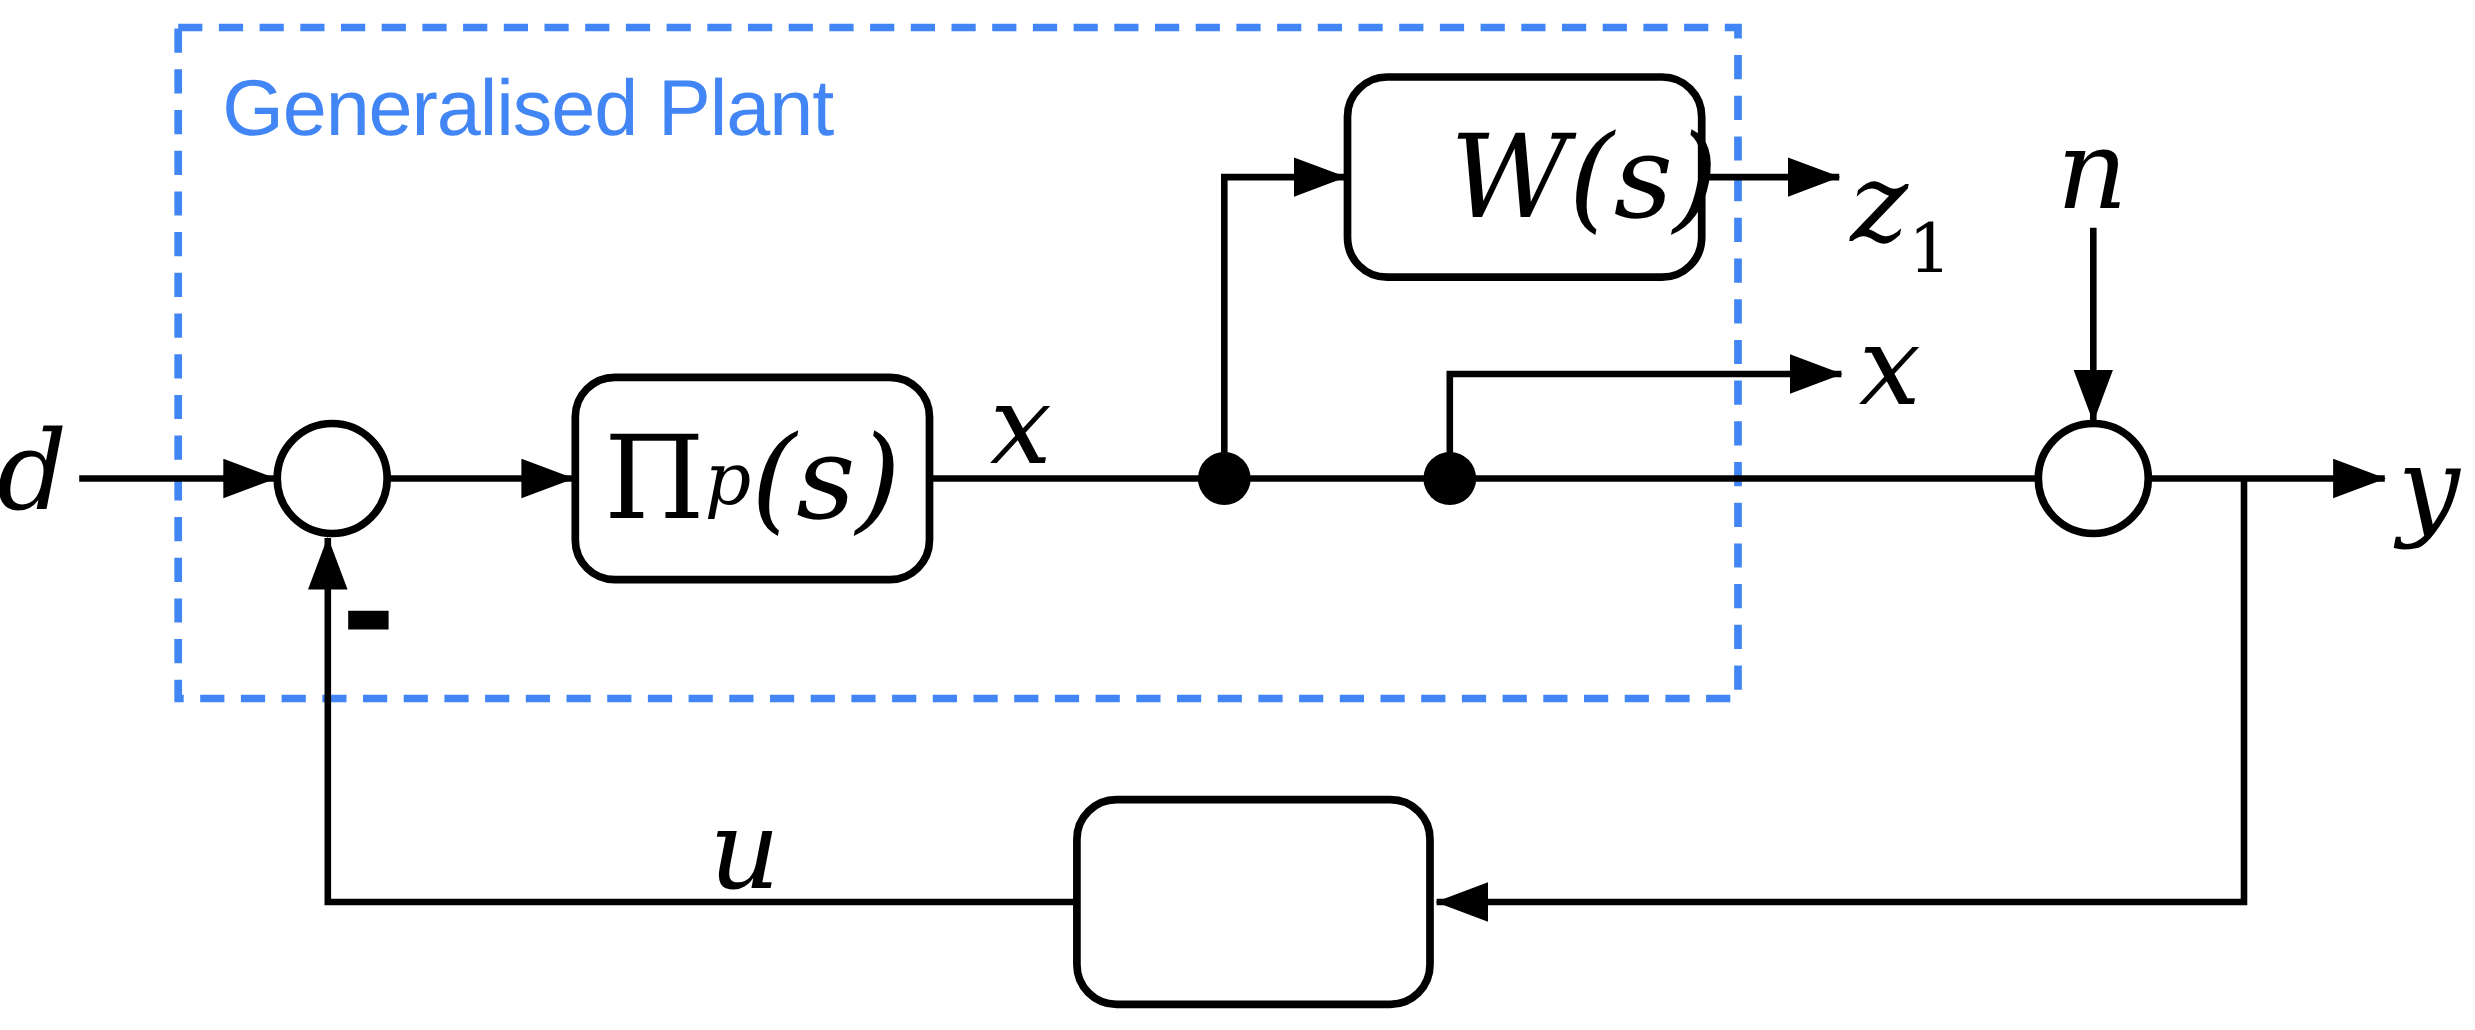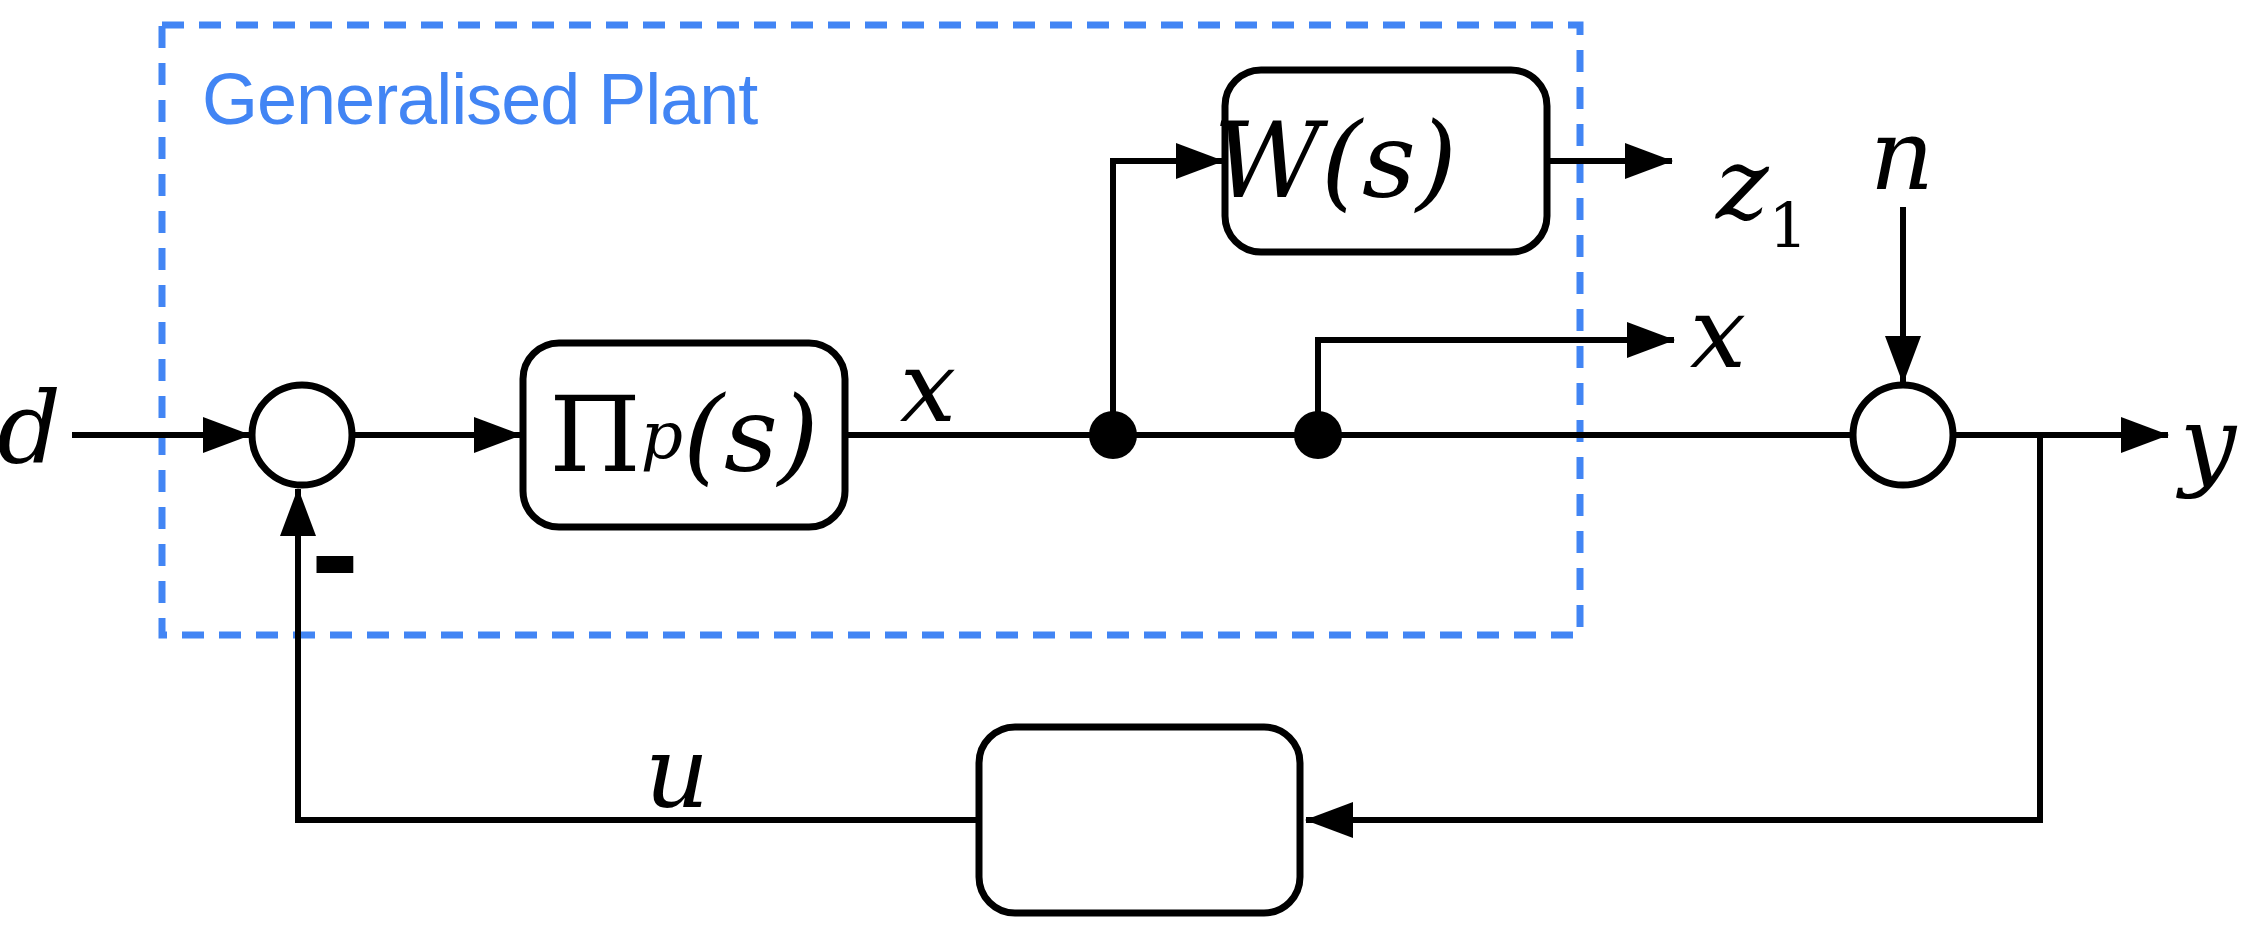--- a/index.html
+++ b/index.html
@@ -93,28 +93,28 @@
     <rect x="979" y="727" width="321" height="186" rx="36" fill="#fff" stroke="#000" stroke-width="7"></rect>
   </svg>
 
   <div id="plant-title">Generalised Plant</div>
 
   <div class="block-label" style="left:523px;top:343px;width:322px;height:184px;">
     <span class="pi">Π</span>
       <span class="pi-sub">p</span>
       <span class="fn">(s)</span>
   </div>
-  <div class="block-label" style="left:1174px;top:70px;width:322px;height:182px;">
+  <div class="block-label" style="left:1279px;top:70px;width:322px;height:182px;">
     <span class="fn">W(s)</span>
   </div>
 
   <div class="math" style="left:-21px;top:374px;width:100px;">d</div>
   <div class="math" style="left:878px;top:332px;width:100px;">x</div>
   <div class="math" style="left:1668px;top:278px;width:100px;">x</div>
-  <div class="math" style="left:1682px;top:130px;width:160px;text-align:center;">
+  <div class="math" style="left:1682px;top:130px;width:160px;text-align:left;">
     <span>z</span><span class="sub">1</span>
   </div>
   <div class="math" style="left:1852px;top:100px;width:100px;">n</div>
   <div class="math" style="left:2158px;top:388px;width:100px;">y</div>
   <div class="math" style="left:627px;top:718px;width:100px;">u</div>
 
   <div id="minus-op">-</div>
 
 </div>
 

